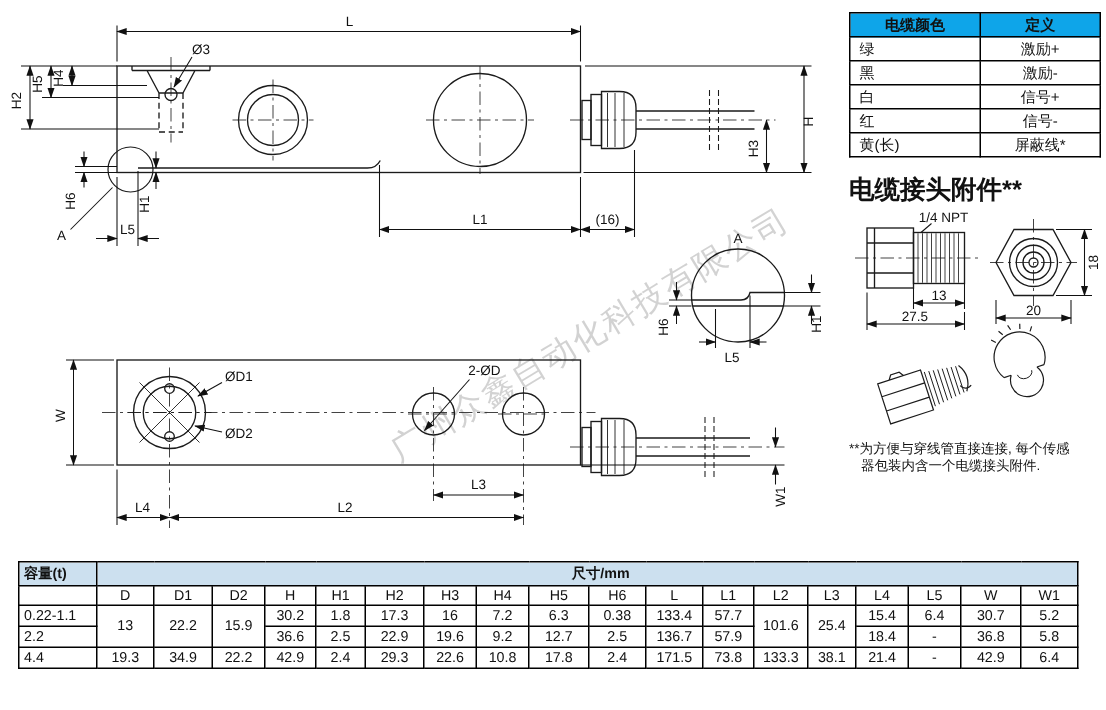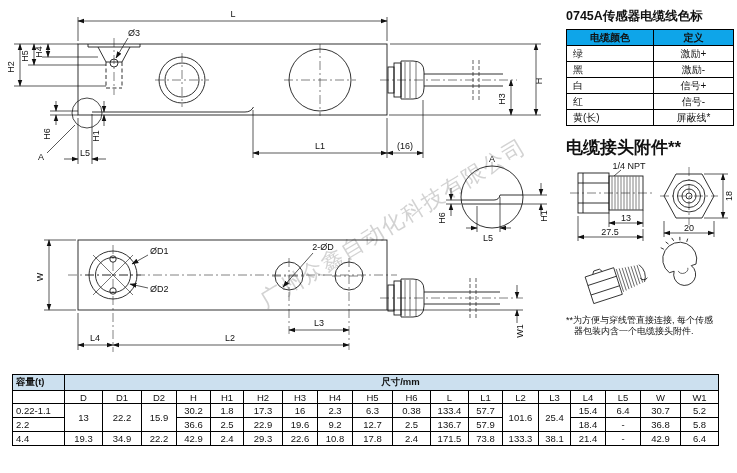--- a/index.html
+++ b/index.html
@@ -170,21 +170,20 @@
         <text class="dim-label" x="319" y="326" text-anchor="middle">L3</text>
         <text class="dim-label" x="150" y="254">ØD1</text>
         <text class="dim-label" x="150" y="292">ØD2</text>
         <text class="dim-label" x="323" y="250" text-anchor="middle">2-ØD</text>
         <text class="dim-label" text-anchor="middle" transform="rotate(-90 523,331)" x="523" y="331">W1</text>
       </g>
     </svg>
   </div>
 
   <div class="right-panel">
-    <p class="panel-title">0745A传感器电缆线色标</p>
 
     <table class="color-table">
       <thead>
         <tr>
           <th style="width:86px">电缆颜色</th>
           <th>定义</th>
         </tr>
       </thead>
       <tbody>
         <tr>
@@ -324,21 +323,21 @@
       </tr>
       <tr>
         <td class="cap">0.22-1.1</td>
         <td rowspan="2">13</td>
         <td rowspan="2">22.2</td>
         <td rowspan="2">15.9</td>
         <td>30.2</td>
         <td>1.8</td>
         <td>17.3</td>
         <td>16</td>
-        <td>2.3</td>
+        <td>7.2</td>
         <td>6.3</td>
         <td>0.38</td>
         <td>133.4</td>
         <td>57.7</td>
         <td rowspan="2">101.6</td>
         <td rowspan="2">25.4</td>
         <td>15.4</td>
         <td>6.4</td>
         <td>30.7</td>
         <td>5.2</td>

